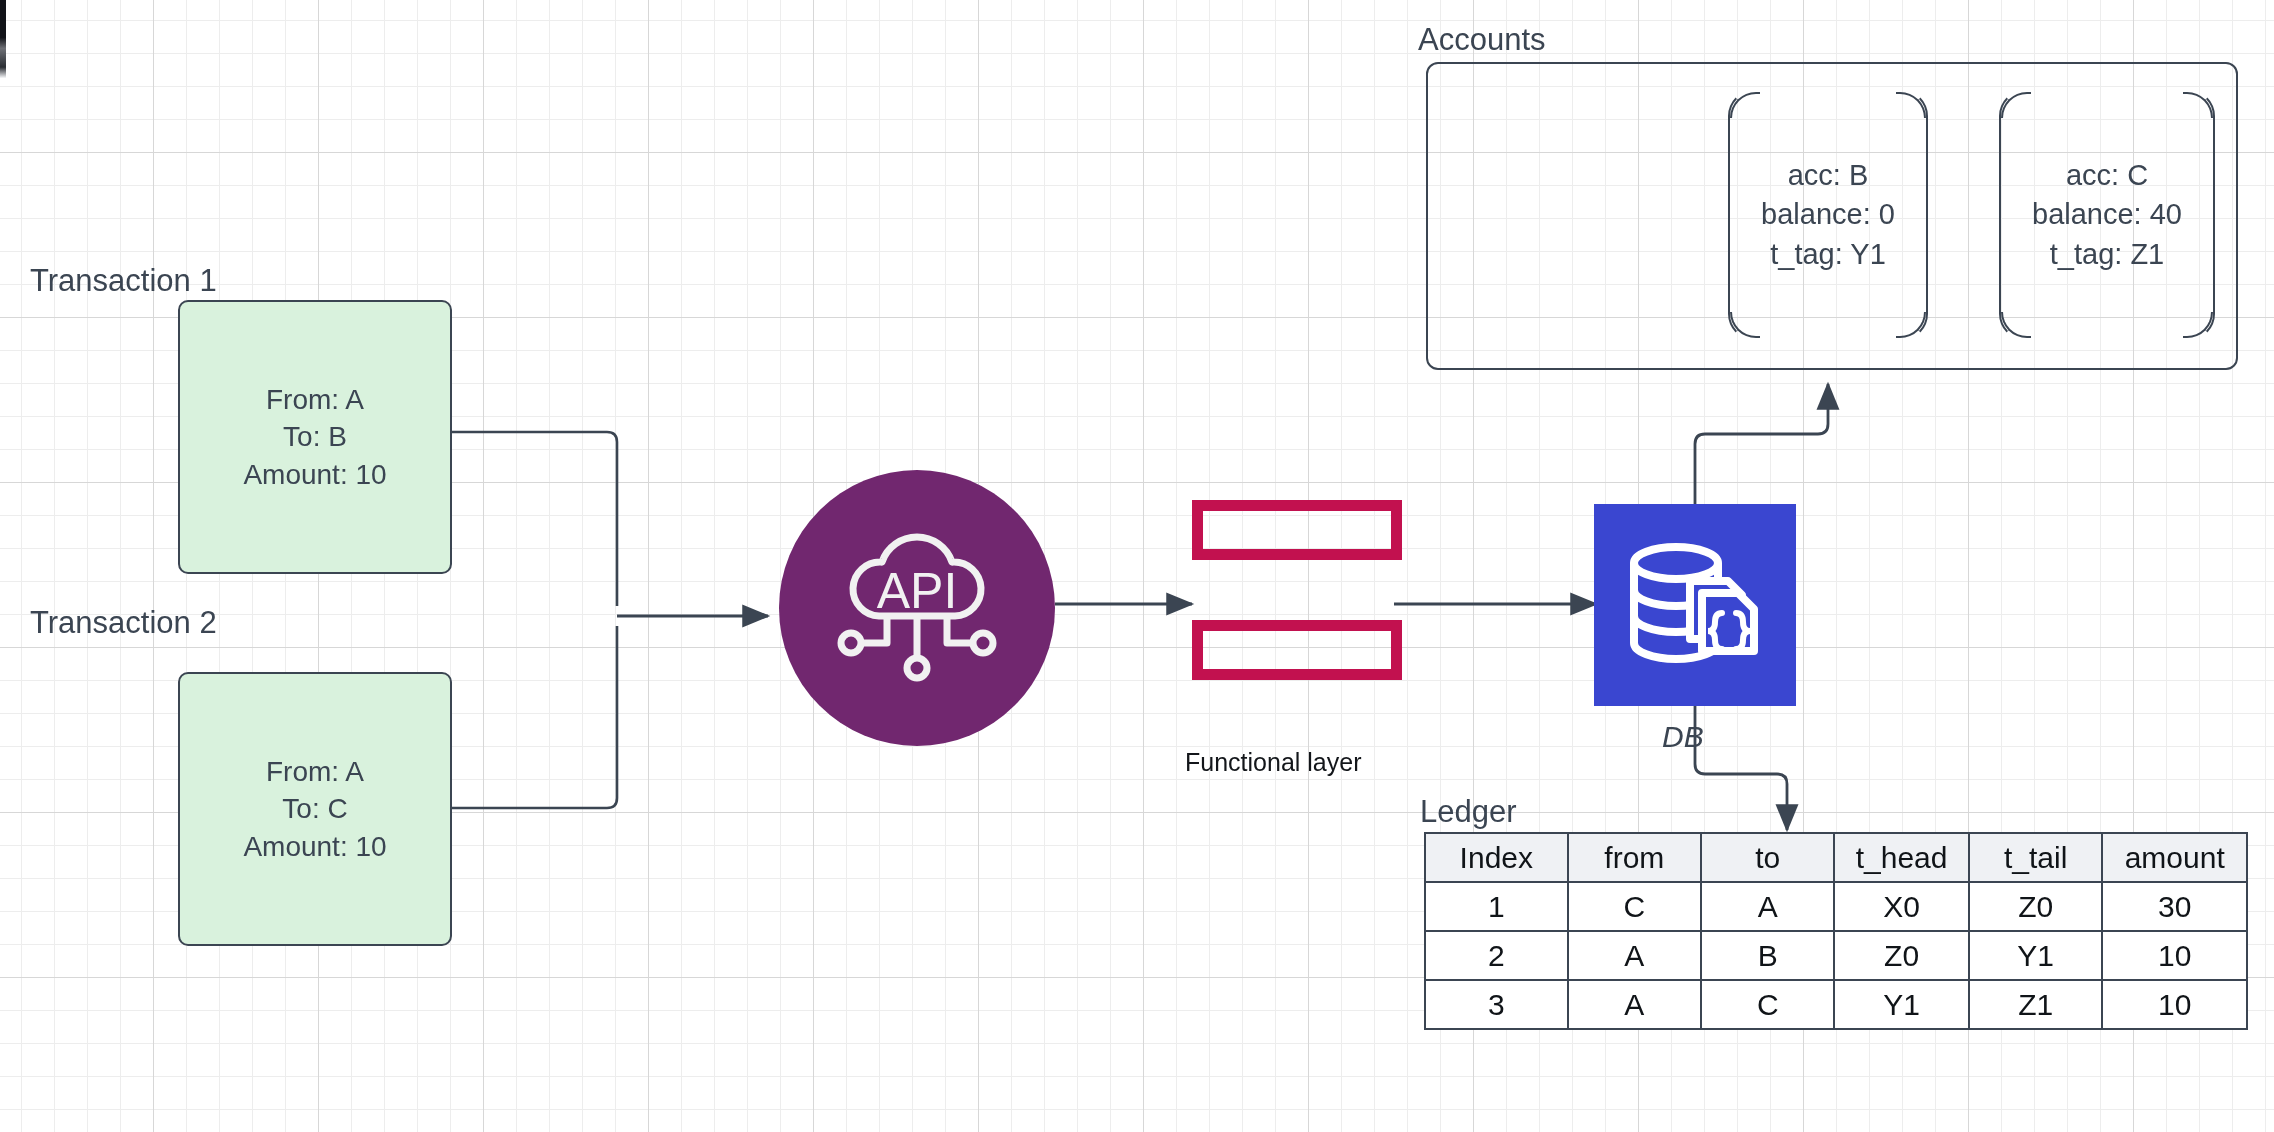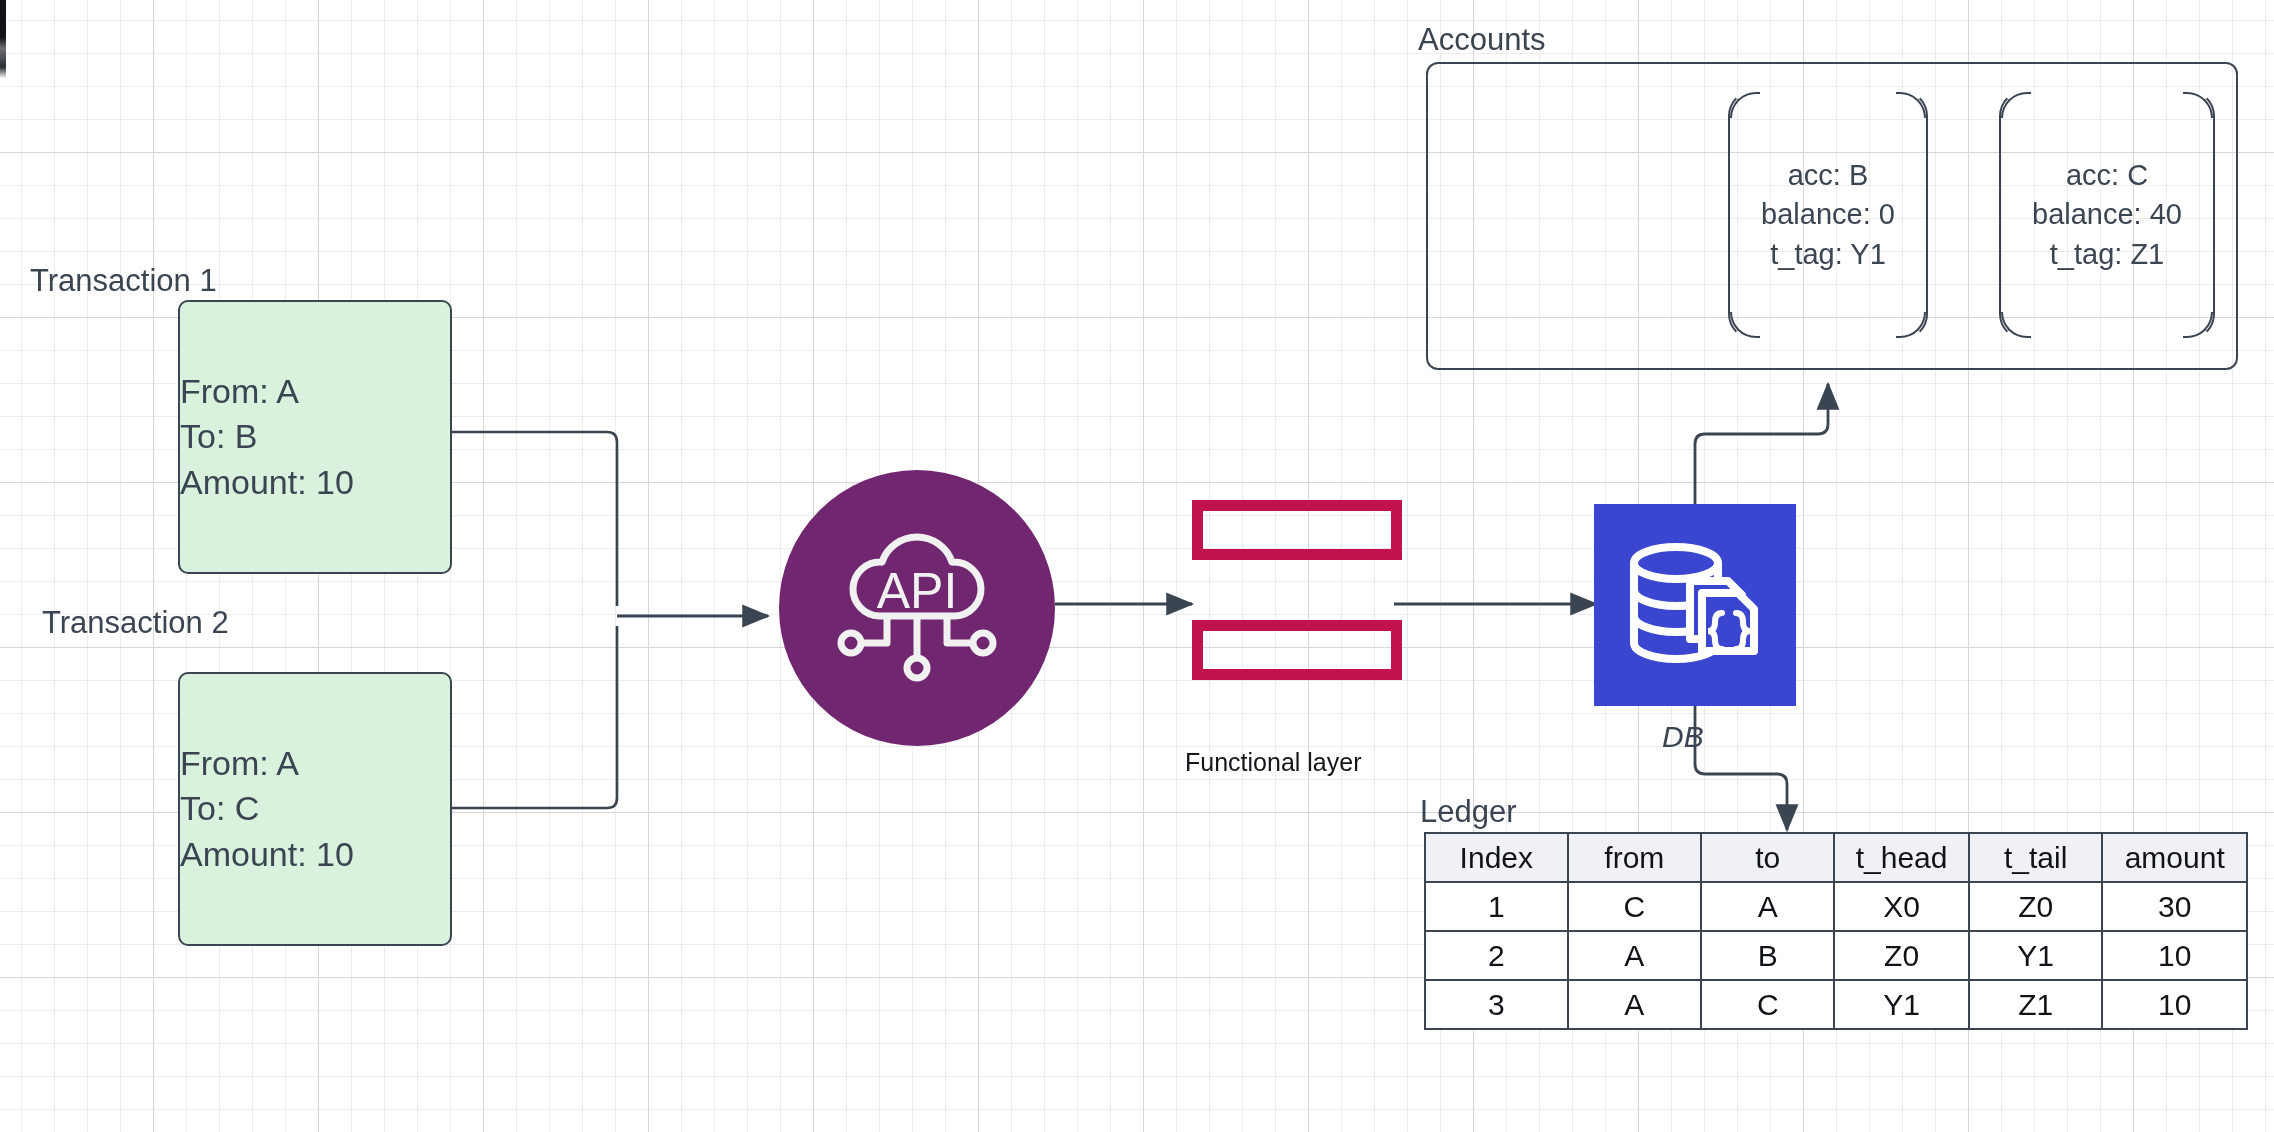--- a/index.html
+++ b/index.html
@@ -62,24 +62,24 @@
     color: #3b4552;
   }
   .tx-box {
     position: absolute;
     width: 270px;
     background: #d9f2dd;
     border: 2px solid #3b4552;
     border-radius: 10px;
     display: flex;
     flex-direction: column;
-    align-items: flex-start;
+    align-items: center;
     justify-content: center;
     color: #3b4552;
-    font-size: 34px;
+    font-size: 28px;
     line-height: 1.33;
   }
   .tx-box .ln { display: block; }
 
   
   #api-badge {
     position: absolute;
     width: 276px; height: 276px;
     border-radius: 50%;
     background: #71276f;
@@ -255,21 +255,21 @@
     <path d="M 1695,706 L 1695,764 Q 1695,774 1705,774 L 1777,774 Q 1787,774 1787,784 L 1787,830" fill="none" stroke="#3b4552" stroke-width="2.8" marker-end="url(#arw)"></path>
   </svg>
 
   <div class="node-label tx-title" style="left:30px; top:263px;">Transaction 1</div>
   <div class="tx-box" style="left:178px; top:300px; height:270px;">
     <span class="ln">From: A</span>
     <span class="ln">To: B</span>
     <span class="ln">Amount: 10</span>
   </div>
 
-  <div class="node-label tx-title" style="left:30px; top:605px;margin-left:12px;">Transaction 2</div>
+  <div class="node-label tx-title" style="left:30px; top:605px;">Transaction 2</div>
   <div class="tx-box" style="left:178px; top:672px; height:270px;">
     <span class="ln">From: A</span>
     <span class="ln">To: C</span>
     <span class="ln">Amount: 10</span>
   </div>
 
   <div id="api-badge" style="left:779px; top:470px;">
     <svg width="200" height="180" viewBox="0 0 200 180">
 
       <path d="M62,98 a27,27 0 0 1 2,-54 a1,1 0 0 0 1,0 a37,37 0 0 1 70,0 a1,1 0 0 0 1,0 a27,27 0 0 1 2,54 z" fill="none" stroke="#f1f1f1" stroke-width="7" stroke-linejoin="round"></path>

